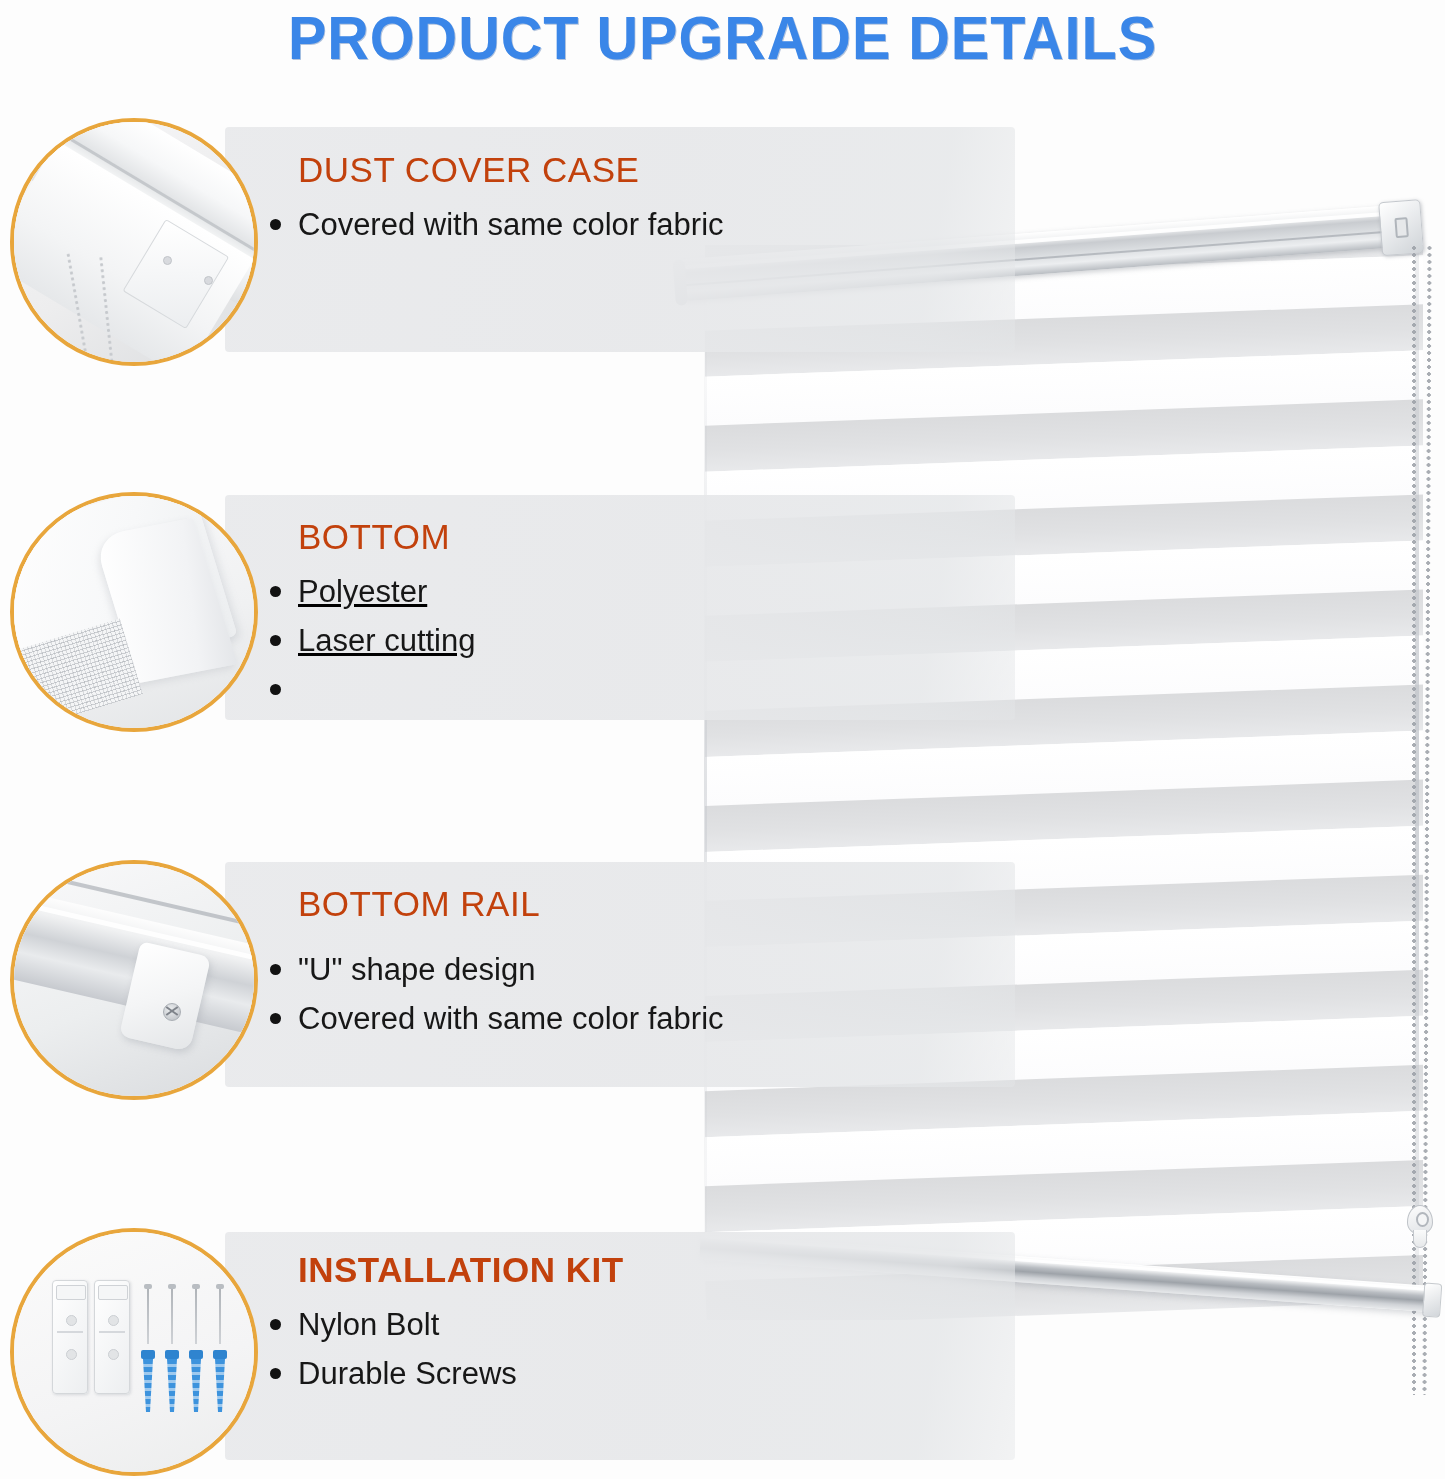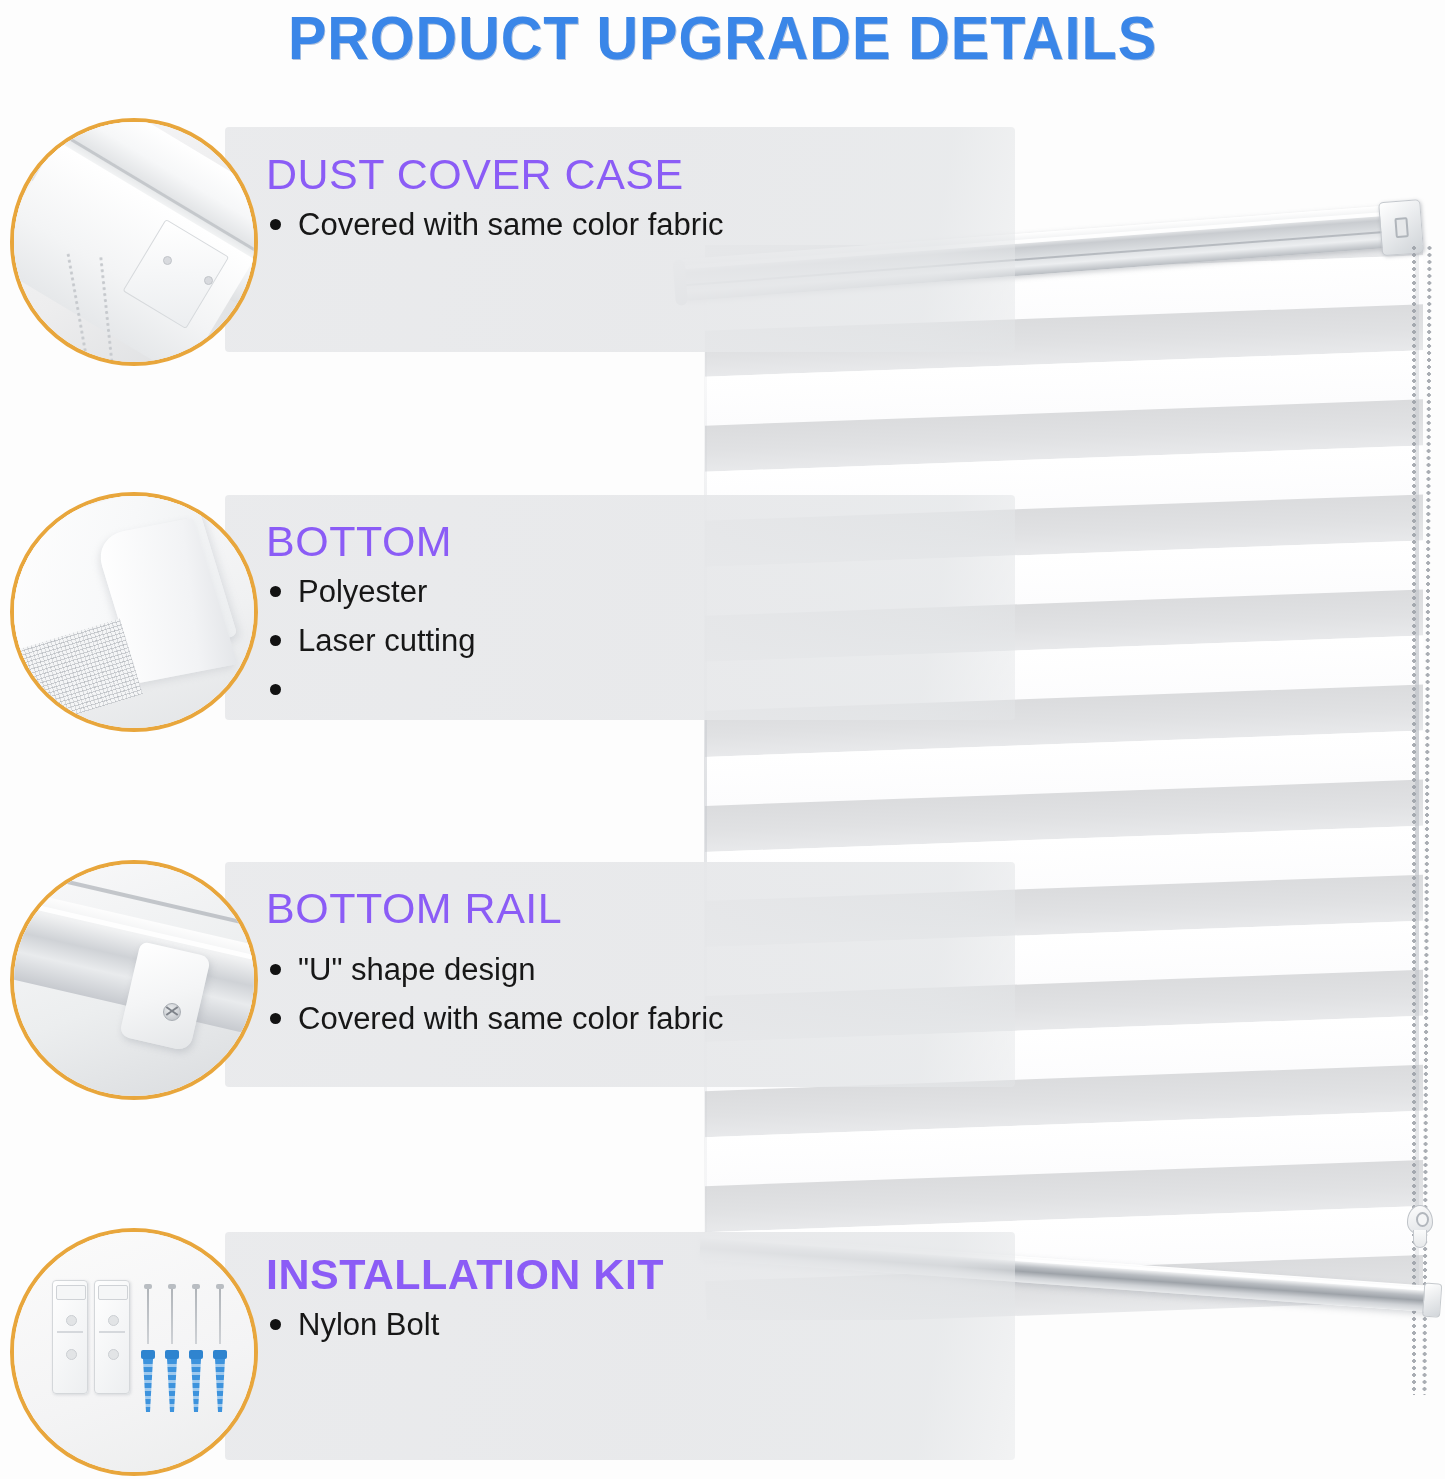--- a/index.html
+++ b/index.html
@@ -113,25 +113,26 @@
   
   .feature{position:absolute;}
 
   .panel{
     position:absolute;
     background:linear-gradient(100deg,rgba(233,234,236,.96) 0%,rgba(231,232,234,.94) 55%,rgba(228,230,232,.80) 88%,rgba(228,230,232,.45) 100%);
     border-radius:4px;
   }
   .panel-title{
     position:absolute;
-    font-size:43px;
+    font-size:35px;
     letter-spacing:.5px;
-    color:#8b5cf6;
+    color:#c2410c;
     white-space:nowrap;
     font-family:"Liberation Sans","DejaVu Sans",sans-serif;
+    margin-left:32px;
   }
   .bullets{position:absolute;margin:0;padding:0;list-style:none;}
   .bullets li{
     position:relative;
     padding-left:32px;
     font-size:31px;
     line-height:49px;
     color:#171717;
     white-space:nowrap;
   }
@@ -308,21 +309,21 @@
       <div class="thumb-inner">
         <div class="fb-bg"></div>
         <div class="fb-sheet"></div>
         <div class="fb-fold"></div>
         <div class="fb-mesh"></div>
       </div>
     </div>
 
     <div class="panel-title" style="left:266px;top:517px;">BOTTOM</div>
 
-    <ul class="bullets" style="left:266px;top:567px;">
+    <ul class="bullets" style="left:266px;top:567px;text-decoration:underline;">
       <li><span class="dot"></span><span>Polyester</span></li>
       <li><span class="dot"></span><span>Laser cutting</span></li>
       <li><span class="dot"></span></li>
     </ul>
   </div>
 
   <div class="feature">
     <div class="panel" style="left:225px;top:862px;width:790px;height:225px;"></div>
 
     <div class="thumb" style="left:10px;top:860px;width:240px;height:232px;">
@@ -397,16 +398,17 @@
             <div class="ka-head"></div>
             <div class="ka-body"></div>
           </div>
       </div>
     </div>
 
     <div class="panel-title" style="left:266px;top:1250px;font-weight:bold;">INSTALLATION KIT</div>
 
     <ul class="bullets" style="left:266px;top:1300px;">
       <li><span class="dot"></span><span>Nylon Bolt</span></li>
+      <li><span class="dot"></span><span>Durable Screws</span></li>
     </ul>
   </div>
 
 </div>
 
 </body></html>

